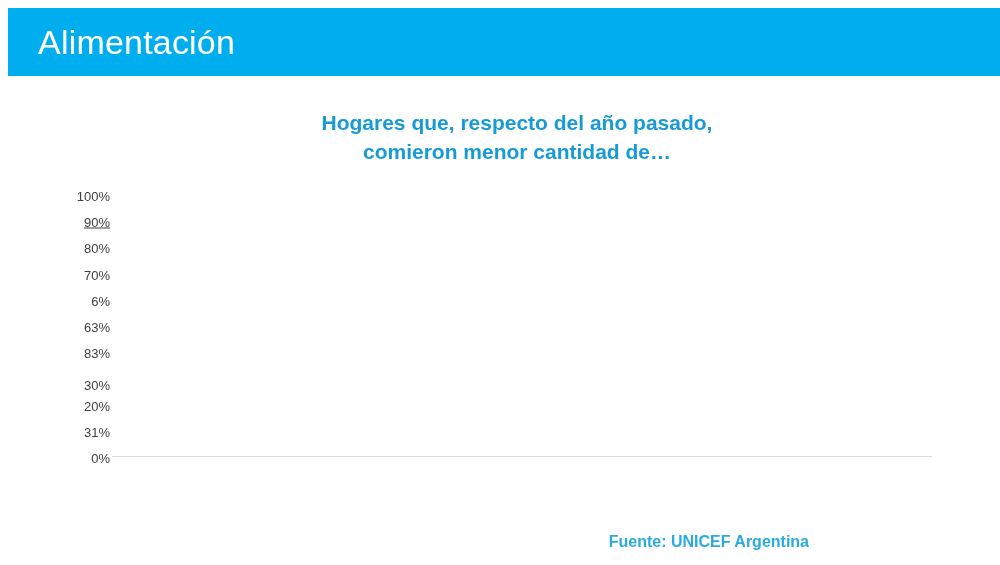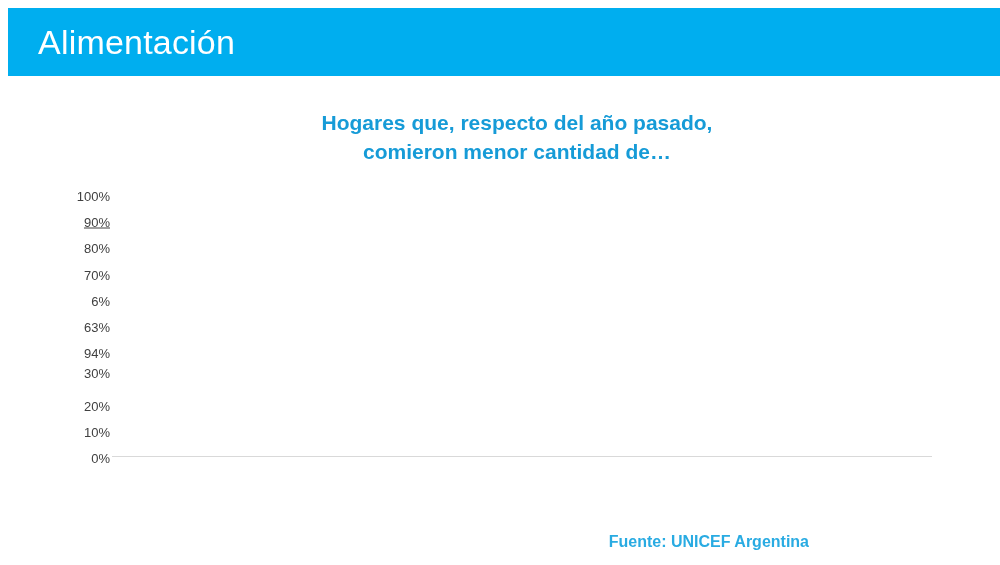--- a/index.html
+++ b/index.html
@@ -134,24 +134,24 @@
 
   <div class="plot">
 
     <div class="y-axis">
       <div class="y-tick" style="top:0px;">100%</div>
       <div class="y-tick" style="top:26.2px;text-decoration:underline;">90%</div>
       <div class="y-tick" style="top:52.4px;">80%</div>
       <div class="y-tick" style="top:78.6px;">70%</div>
       <div class="y-tick" style="top:104.8px;">6%</div>
       <div class="y-tick" style="top:131px;">63%</div>
-      <div class="y-tick" style="top:157.2px;">94%</div>
-      <div class="y-tick" style="top:177px;">30%</div>
+      <div class="y-tick" style="top:157.2px;">83%</div>
+      <div class="y-tick" style="top:189px;">30%</div>
       <div class="y-tick" style="top:209.6px;">20%</div>
-      <div class="y-tick" style="top:235.8px;">10%</div>
+      <div class="y-tick" style="top:235.8px;">31%</div>
       <div class="y-tick" style="top:262px;">0%</div>
     </div>
 
     <div class="baseline"></div>
 
     <div class="bar-group" style="left:120px;">
       
       
     </div>
 

